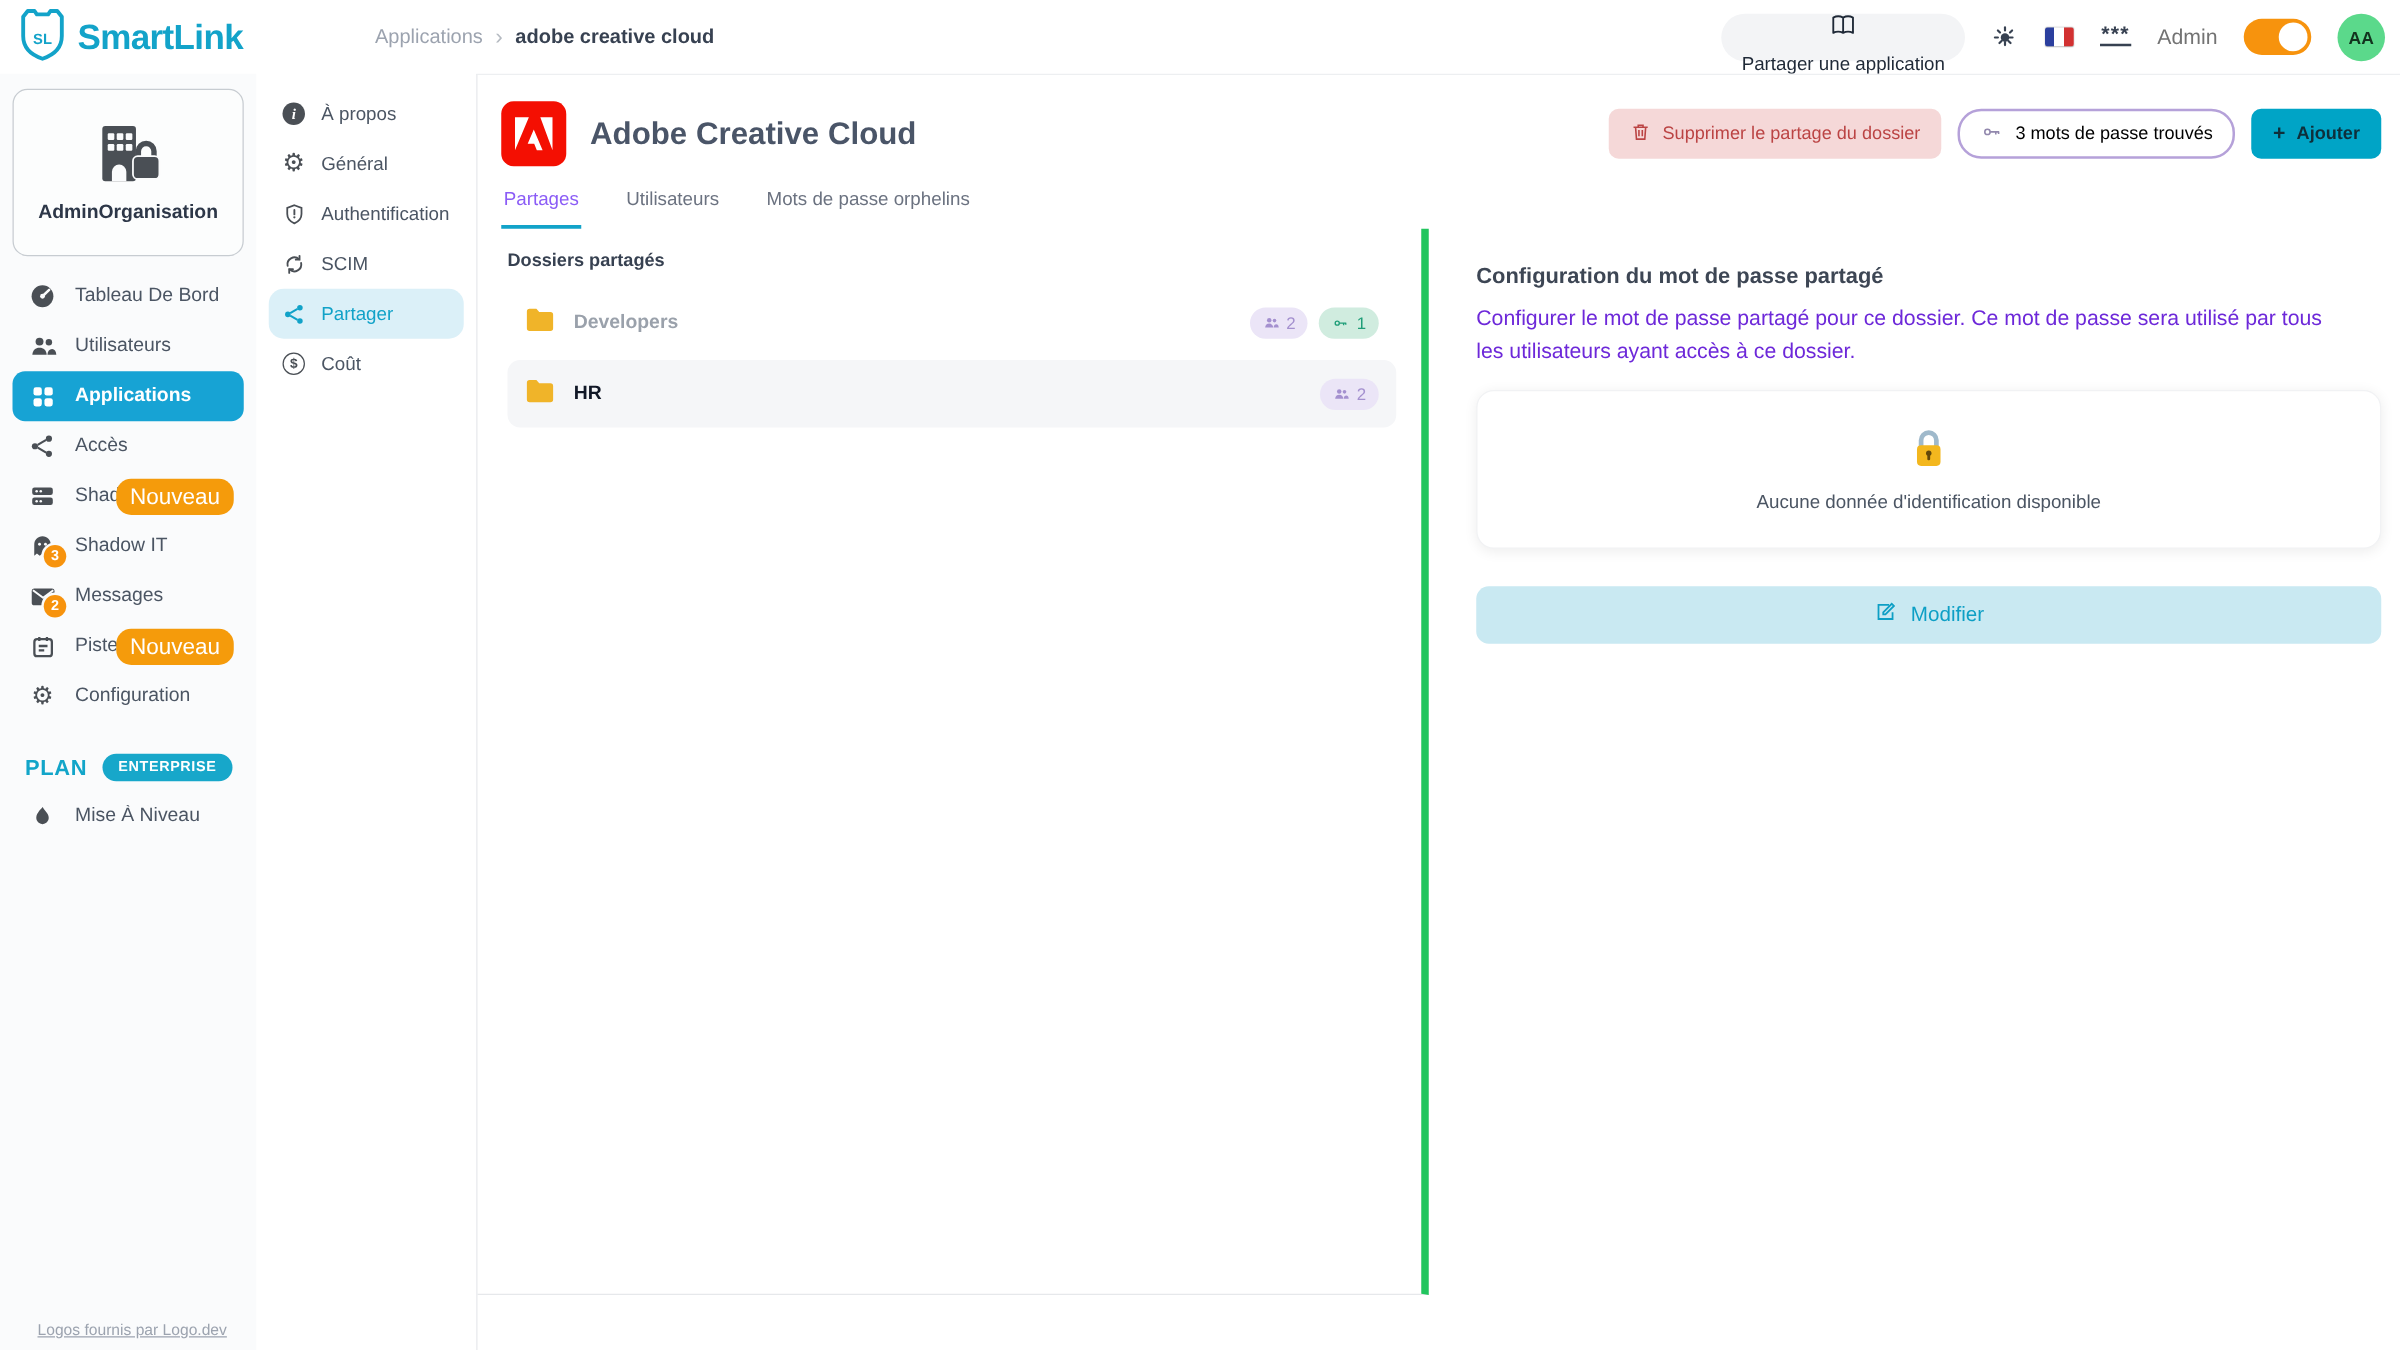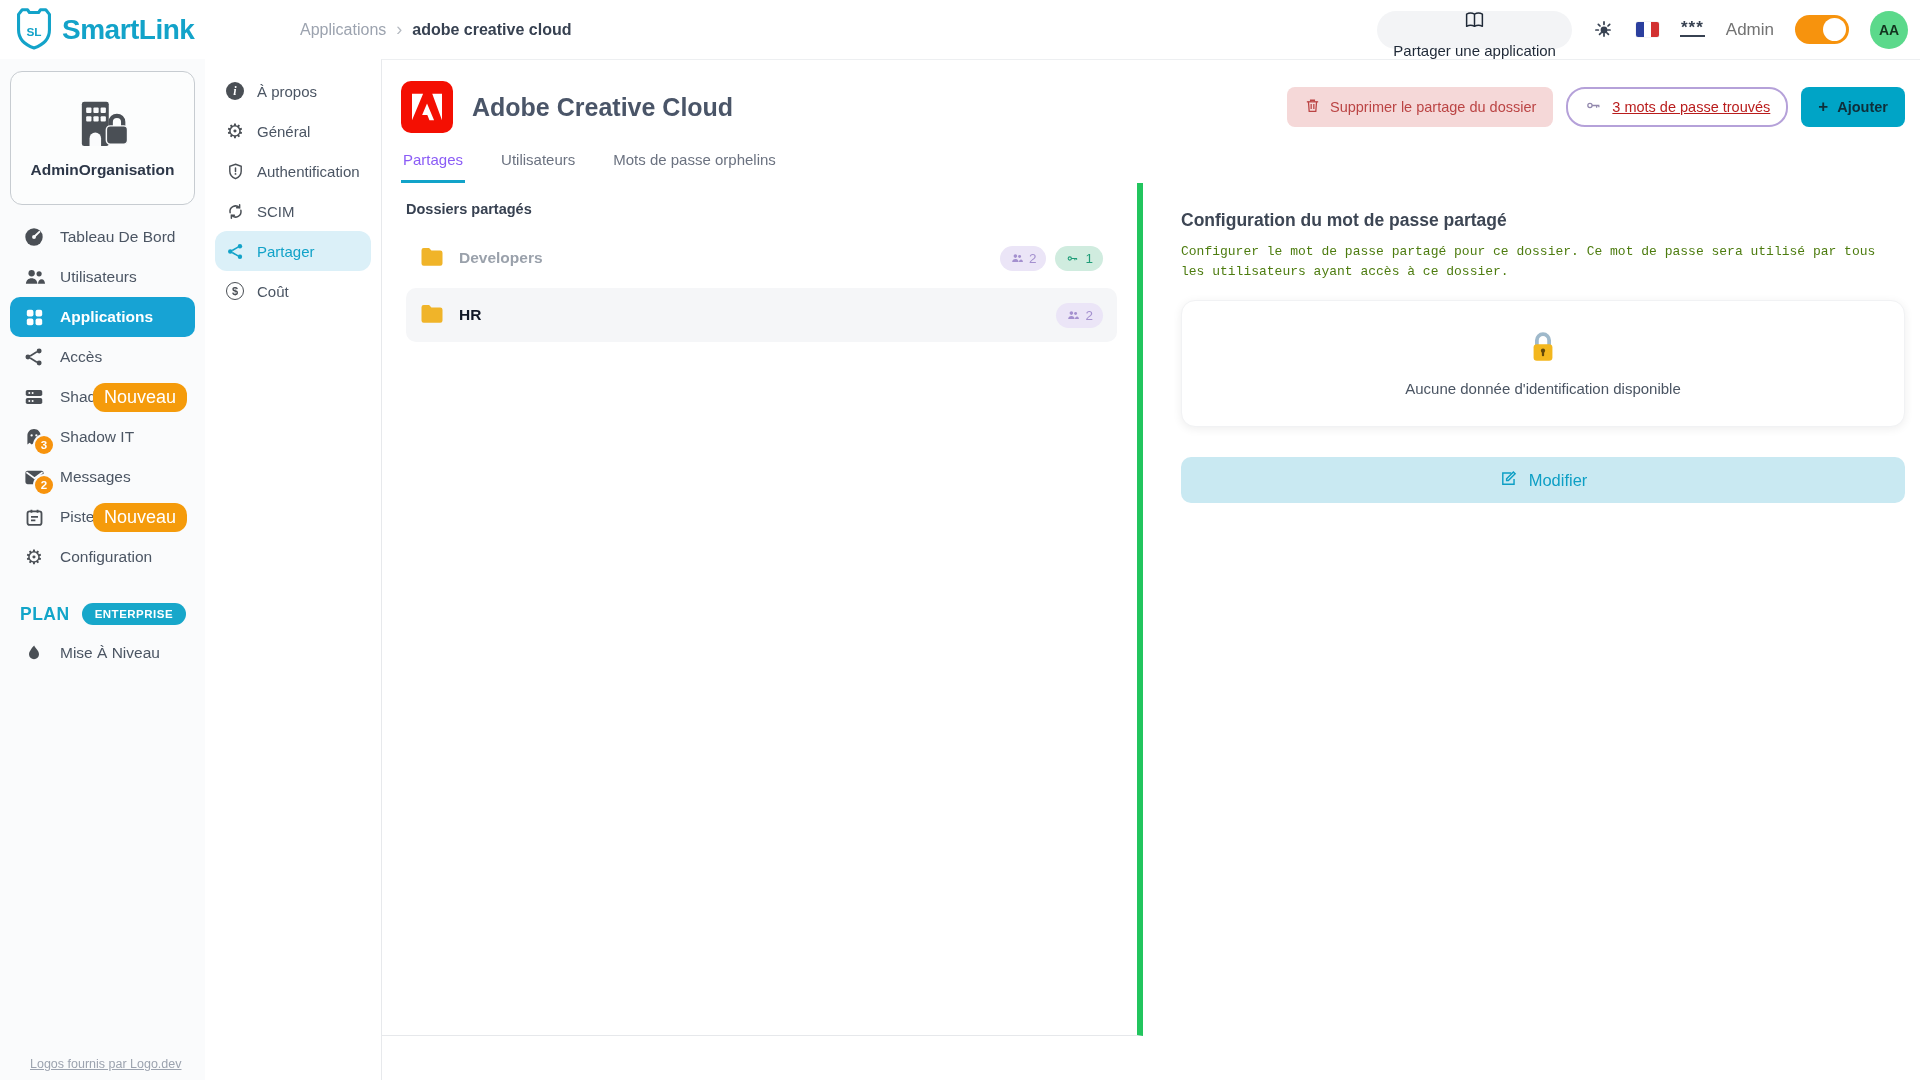--- a/index.html
+++ b/index.html
@@ -75,21 +75,21 @@
 
   
   .main { flex:1; border-left:1px solid #e7e9ec; border-top:1px solid #edeff1; display:flex; flex-direction:column; background:#fff; }
   .app-header { display:flex; align-items:center; padding:21px 15px 14px 19px; }
   .adobe-tile { width:52px; height:52px; border-radius:10px; background:#f40f02; display:flex;
                 align-items:center; justify-content:center; flex-shrink:0; }
   .app-title { font-size:25px; font-weight:bold; color:#4a5568; margin-left:19px; }
   .hdr-buttons { margin-left:auto; display:flex; align-items:center; gap:13px; }
   .btn { display:flex; align-items:center; gap:9px; border:none; font-family:inherit; cursor:pointer; font-size:14.5px; }
   .btn-danger { background:#f5d8d8; color:#bb4444; border-radius:8px; height:40px; padding:0 17px; }
-  .btn-outline-purple { background:#fff; color:#b91c1c; border:2px solid #b5a1d9; border-radius:19px; height:40px; padding:0 16px;text-decoration:underline; }
+  .btn-outline-purple { background:#fff; color:#000000; border:2px solid #b5a1d9; border-radius:19px; height:40px; padding:0 16px; }
   .btn-cyan { background:#00a4c6; color:#0e2f3a; border-radius:8px; height:40px; padding:0 17px; font-weight:bold; }
   .btn-cyan .plus { font-size:17px; font-weight:bold; }
 
   .tabs { display:flex; gap:34px; padding-left:19px; }
   .tab { font-size:15px; color:#6b7280; padding:4px 2px 12px; cursor:pointer; border-bottom:3px solid transparent; }
   .tab.active { color:#8b5cf6; border-bottom-color:#12a3c9; }
 
   .content { display:flex; flex:1; }
   .folders-col { width:761px; flex-shrink:0; border-right:6px solid #22c55e; border-bottom:1px solid #e6e8eb;
                  height:853px; padding:16px 20px 0 24px; }
@@ -99,21 +99,21 @@
   .folder-row.selected { background:#f5f6f8; }
   .folder-name { font-size:15.5px; font-weight:bold; margin-left:15px; color:#111827; }
   .folder-name.muted { color:#9aa1ab; }
   .row-badges { margin-left:auto; display:flex; gap:9px; }
   .pill { height:25px; border-radius:13px; display:flex; align-items:center; gap:5px; padding:0 10px; font-size:13.5px; }
   .pill.purple { background:#ebe5f7; color:#a490cf; }
   .pill.green  { background:#d0ecdf; color:#1f9d78; }
 
   .config-col { flex:1; padding:27px 15px 0 38px; }
   .config-title { font-size:17.5px; font-weight:bold; color:#3d4654; margin-bottom:11px; }
-  .config-desc { font-size:13px; color:#4d7c0f; line-height:1.5; max-width:700px;font-family:Liberation Mono, monospace; }
+  .config-desc { font-size:17px; color:#6d28d9; line-height:1.5; max-width:700px; }
   .empty-card { margin-top:19px; height:127px; border-radius:14px; background:#fff; border:1px solid #f1f2f4;
                 box-shadow:0 2px 10px rgba(0,0,0,.07); display:flex; flex-direction:column;
                 align-items:center; justify-content:center; gap:10px; }
   .empty-text { font-size:15px; color:#4b5563; }
   .btn-modifier { margin-top:30px; width:100%; height:46px; border-radius:10px; background:#c9e9f2; border:none;
                   color:#0d9fc5; font-size:16.5px; font-family:inherit; display:flex; align-items:center;
                   justify-content:center; gap:11px; cursor:pointer; }
 </style>
 </head>
 <body>

